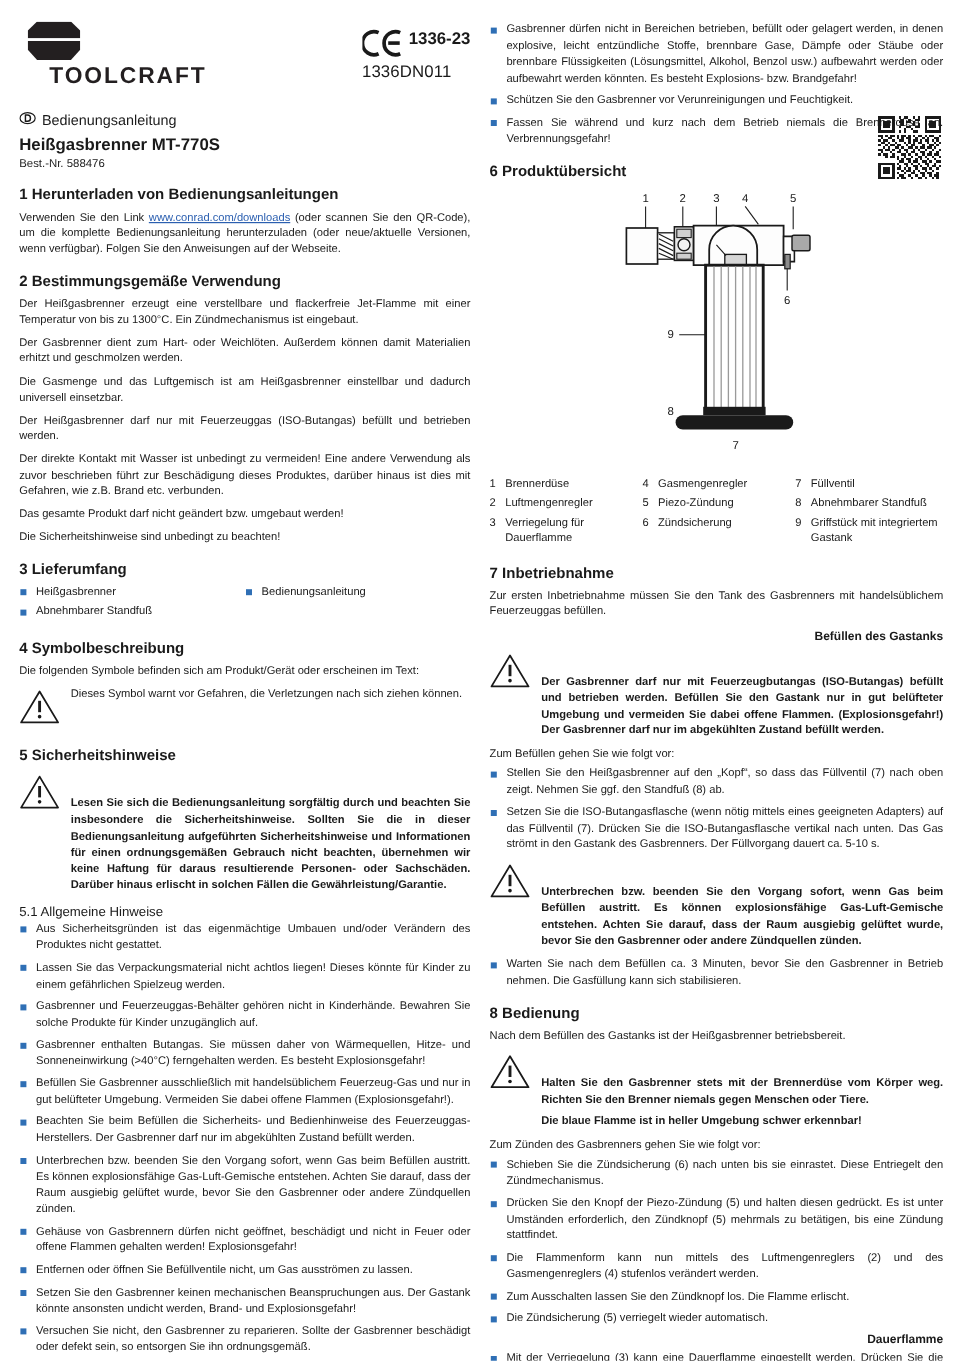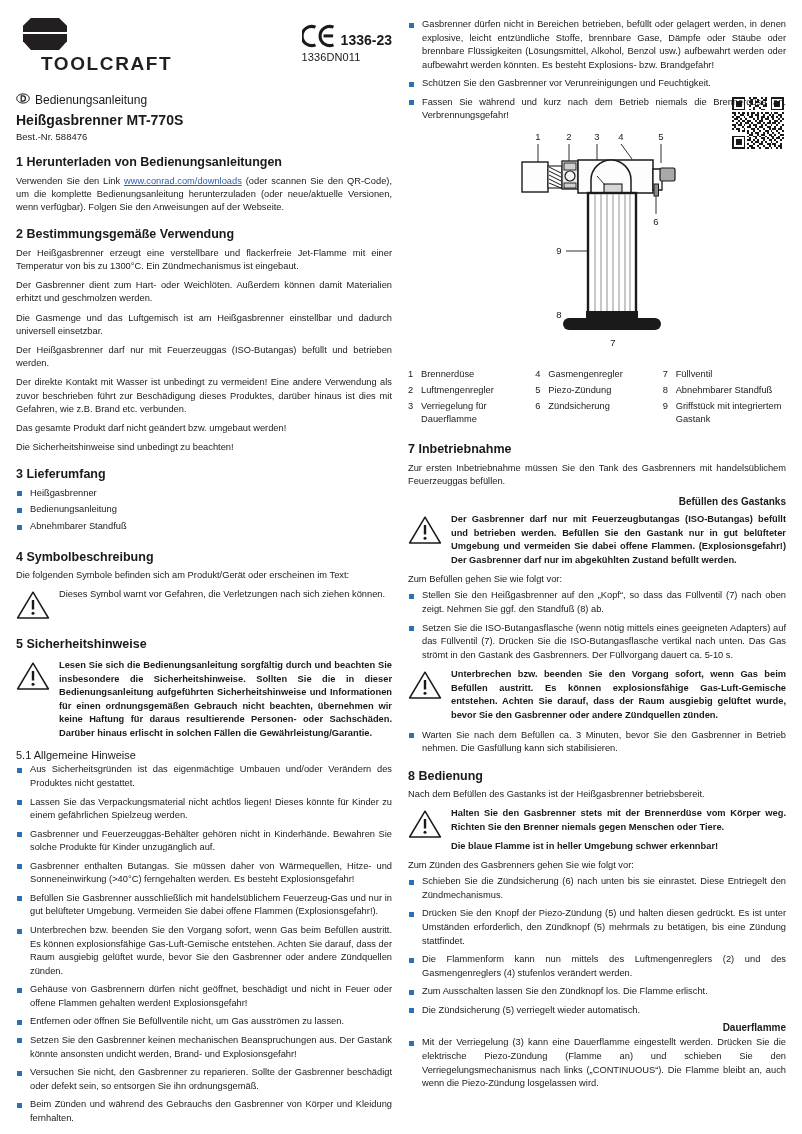--- a/index.html
+++ b/index.html
@@ -34,24 +34,24 @@
     position:absolute; left:0; width:44px; background:#231f20;
   }
   .hex-top { top:0; height:14px; clip-path: polygon(18% 0, 82% 0, 100% 55%, 100% 100%, 0 100%, 0 55%); }
   .hex-bot { top:16px; height:16px; clip-path: polygon(0 0, 100% 0, 100% 45%, 82% 100%, 18% 100%, 0 45%); }
   .logo-word {
     font-weight: bold; font-size: 19px; letter-spacing: 1.6px; color:#231f20;
     font-family:"Liberation Sans", sans-serif;
     margin-left:25px;
   }
   .ce-block { text-align:left; padding-top: 10px; }
-  .ce-row { display:flex; align-items:flex-end; gap:5px; }
+  .ce-row { display:flex; align-items:flex-start; gap:5px; }
   .ce-glyphs { display:flex; align-items:center; gap:2px; }
   .ce-num { font-weight:bold; font-size:14px; letter-spacing:0px; }
-  .ce-sub { font-size:11px; margin-top:3px; letter-spacing:0.1px; }
+  .ce-sub { font-size:14px; margin-top:3px; letter-spacing:0.1px; }
 
   .doctype { display:flex; align-items:center; gap:5px; margin-top:18px; font-size:12px; }
   .eye-ico { display:inline-block; }
   .prodtitle { font-weight:bold; font-size:14px; margin-top:5px; }
   .bestnr { font-size:9.5px; margin-top:3px; }
   .qr-wrap { position:absolute; right:16px; top:95px; }
 
   
   h2.sec {
     font-size: 12.5px; font-weight: bold; margin: 13px 0 4px 0;
@@ -63,35 +63,35 @@
     font-size: 9.3px; line-height: 1.42; margin: 0 0 6px 0;
     text-align: justify; hyphens: none;
   }
   p.body.tight { margin-bottom: 3px; }
   a.link { color:#2b5fb0; text-decoration: underline; }
 
   
   .warnrow { display:flex; gap:9px; align-items:flex-start; margin: 6px 0 6px 0; }
   .warnrow .tri { flex: 0 0 auto; margin-top: 2px; }
   .warnrow .wtext { font-size: 9.3px; line-height: 1.46; text-align: justify; }
-  .warnrow .wtext.bold { font-weight: bold; }
+  .warnrow .wtext.bold { font-weight: bold; margin-top: 20px; }
   .warnrow .wtext p { margin:0 0 5px 0; }
   .warnrow .wtext p:last-child { margin-bottom:0; }
 
   
   ul.bl { list-style:none; margin: 0 0 0 0; padding:0; }
   ul.bl > li {
     position: relative; padding-left: 14px; font-size: 9.3px;
     line-height: 1.46; text-align: justify; margin-bottom: 5px;
   }
   ul.bl > li::before {
     content:""; position:absolute; left:1px; top:4.5px;
     width:5px; height:5px; background:#2f6fb5;
   }
-  ul.bl.twocol { display:flex; flex-wrap:wrap;flex-direction:column; }
+  ul.bl.twocol { display:flex; flex-wrap:wrap; }
   ul.bl.twocol > li { width: 50%; margin-bottom:3px; text-align:left; }
 
   
   .legend { display:flex; gap:4px; margin-top:6px; }
   .legend-col { width: 33.33%; }
   .legend-item { display:flex; font-size:9.3px; line-height:1.4; margin-bottom:3px; }
   .legend-num { width:13px; flex:0 0 13px; }
   .legend-lbl { flex:1 1 auto; }
 
   
@@ -379,38 +379,40 @@
           <p>Lesen Sie sich die Bedienungsanleitung sorgfältig durch und beachten Sie insbesondere die Sicherheitshinweise. Sollten Sie die in dieser Bedienungsanleitung aufgeführten Sicherheitshinweise und Informationen für einen ordnungsgemäßen Gebrauch nicht beachten, übernehmen wir keine Haftung für daraus resultierende Personen- oder Sachschäden. Darüber hinaus erlischt in solchen Fällen die Gewährleistung/Garantie.</p>
         </div>
       </div>
       <h3 class="subsec">5.1 Allgemeine Hinweise</h3>
       <ul class="bl">
         <li>Aus Sicherheitsgründen ist das eigenmächtige Umbauen und/oder Verändern des Produktes nicht gestattet.</li>
         <li>Lassen Sie das Verpackungsmaterial nicht achtlos liegen! Dieses könnte für Kinder zu einem gefährlichen Spielzeug werden.</li>
         <li>Gasbrenner und Feuerzeuggas-Behälter gehören nicht in Kinderhände. Bewahren Sie solche Produkte für Kinder unzugänglich auf.</li>
         <li>Gasbrenner enthalten Butangas. Sie müssen daher von Wärmequellen, Hitze- und Sonneneinwirkung (&gt;40°C) ferngehalten werden. Es besteht Explosionsgefahr!</li>
         <li>Befüllen Sie Gasbrenner ausschließlich mit handelsüblichem Feuerzeug-Gas und nur in gut belüfteter Umgebung. Vermeiden Sie dabei offene Flammen (Explosionsgefahr!).</li>
+        <li>Beachten Sie beim Befüllen die Sicherheits- und Bedienhinweise des Feuerzeuggas-Herstellers. Der Gasbrenner darf nur im abgekühlten Zustand befüllt werden.</li>
         <li>Unterbrechen bzw. beenden Sie den Vorgang sofort, wenn Gas beim Befüllen austritt. Es können explosionsfähige Gas-Luft-Gemische entstehen. Achten Sie darauf, dass der Raum ausgiebig gelüftet wurde, bevor Sie den Gasbrenner oder andere Zündquellen zünden.</li>
         <li>Gehäuse von Gasbrennern dürfen nicht geöffnet, beschädigt und nicht in Feuer oder offene Flammen gehalten werden! Explosionsgefahr!</li>
         <li>Entfernen oder öffnen Sie Befüllventile nicht, um Gas ausströmen zu lassen.</li>
         <li>Setzen Sie den Gasbrenner keinen mechanischen Beanspruchungen aus. Der Gastank könnte ansonsten undicht werden, Brand- und Explosionsgefahr!</li>
         <li>Versuchen Sie nicht, den Gasbrenner zu reparieren. Sollte der Gasbrenner beschädigt oder defekt sein, so entsorgen Sie ihn ordnungsgemäß.</li>
         <li>Beim Zünden und während des Gebrauchs den Gasbrenner von Körper und Kleidung fernhalten.</li>
 
       </ul>
     </div>
 
     <div class="col">
 
       <ul class="bl" style="margin-top:4px;">
         <li>Gasbrenner dürfen nicht in Bereichen betrieben, befüllt oder gelagert werden, in denen explosive, leicht entzündliche Stoffe, brennbare Gase, Dämpfe oder Stäube oder brennbare Flüssigkeiten (Lösungsmittel, Alkohol, Benzol usw.) aufbewahrt werden oder aufbewahrt werden könnten. Es besteht Explosions- bzw. Brandgefahr!</li>
         <li>Schützen Sie den Gasbrenner vor Verunreinigungen und Feuchtigkeit.</li>
         <li>Fassen Sie während und kurz nach dem Betrieb niemals die Brennerdüse an. Verbrennungsgefahr!</li>
       </ul>
 
+      <h2 class="sec">6 Produktübersicht</h2>
 
       <div class="diagram">
         <svg width="378" height="230" viewBox="0 0 378 230" aria-hidden="true">
 
           <g stroke="#1a1a1a" stroke-width="0.9" fill="none">
             <line x1="130" y1="16" x2="130" y2="36"></line>
             <line x1="161" y1="16" x2="161" y2="33"></line>
             <line x1="189" y1="16" x2="189" y2="48"></line>
             <line x1="213" y1="16" x2="224" y2="31"></line>
             <line x1="253" y1="16" x2="253" y2="35"></line>

